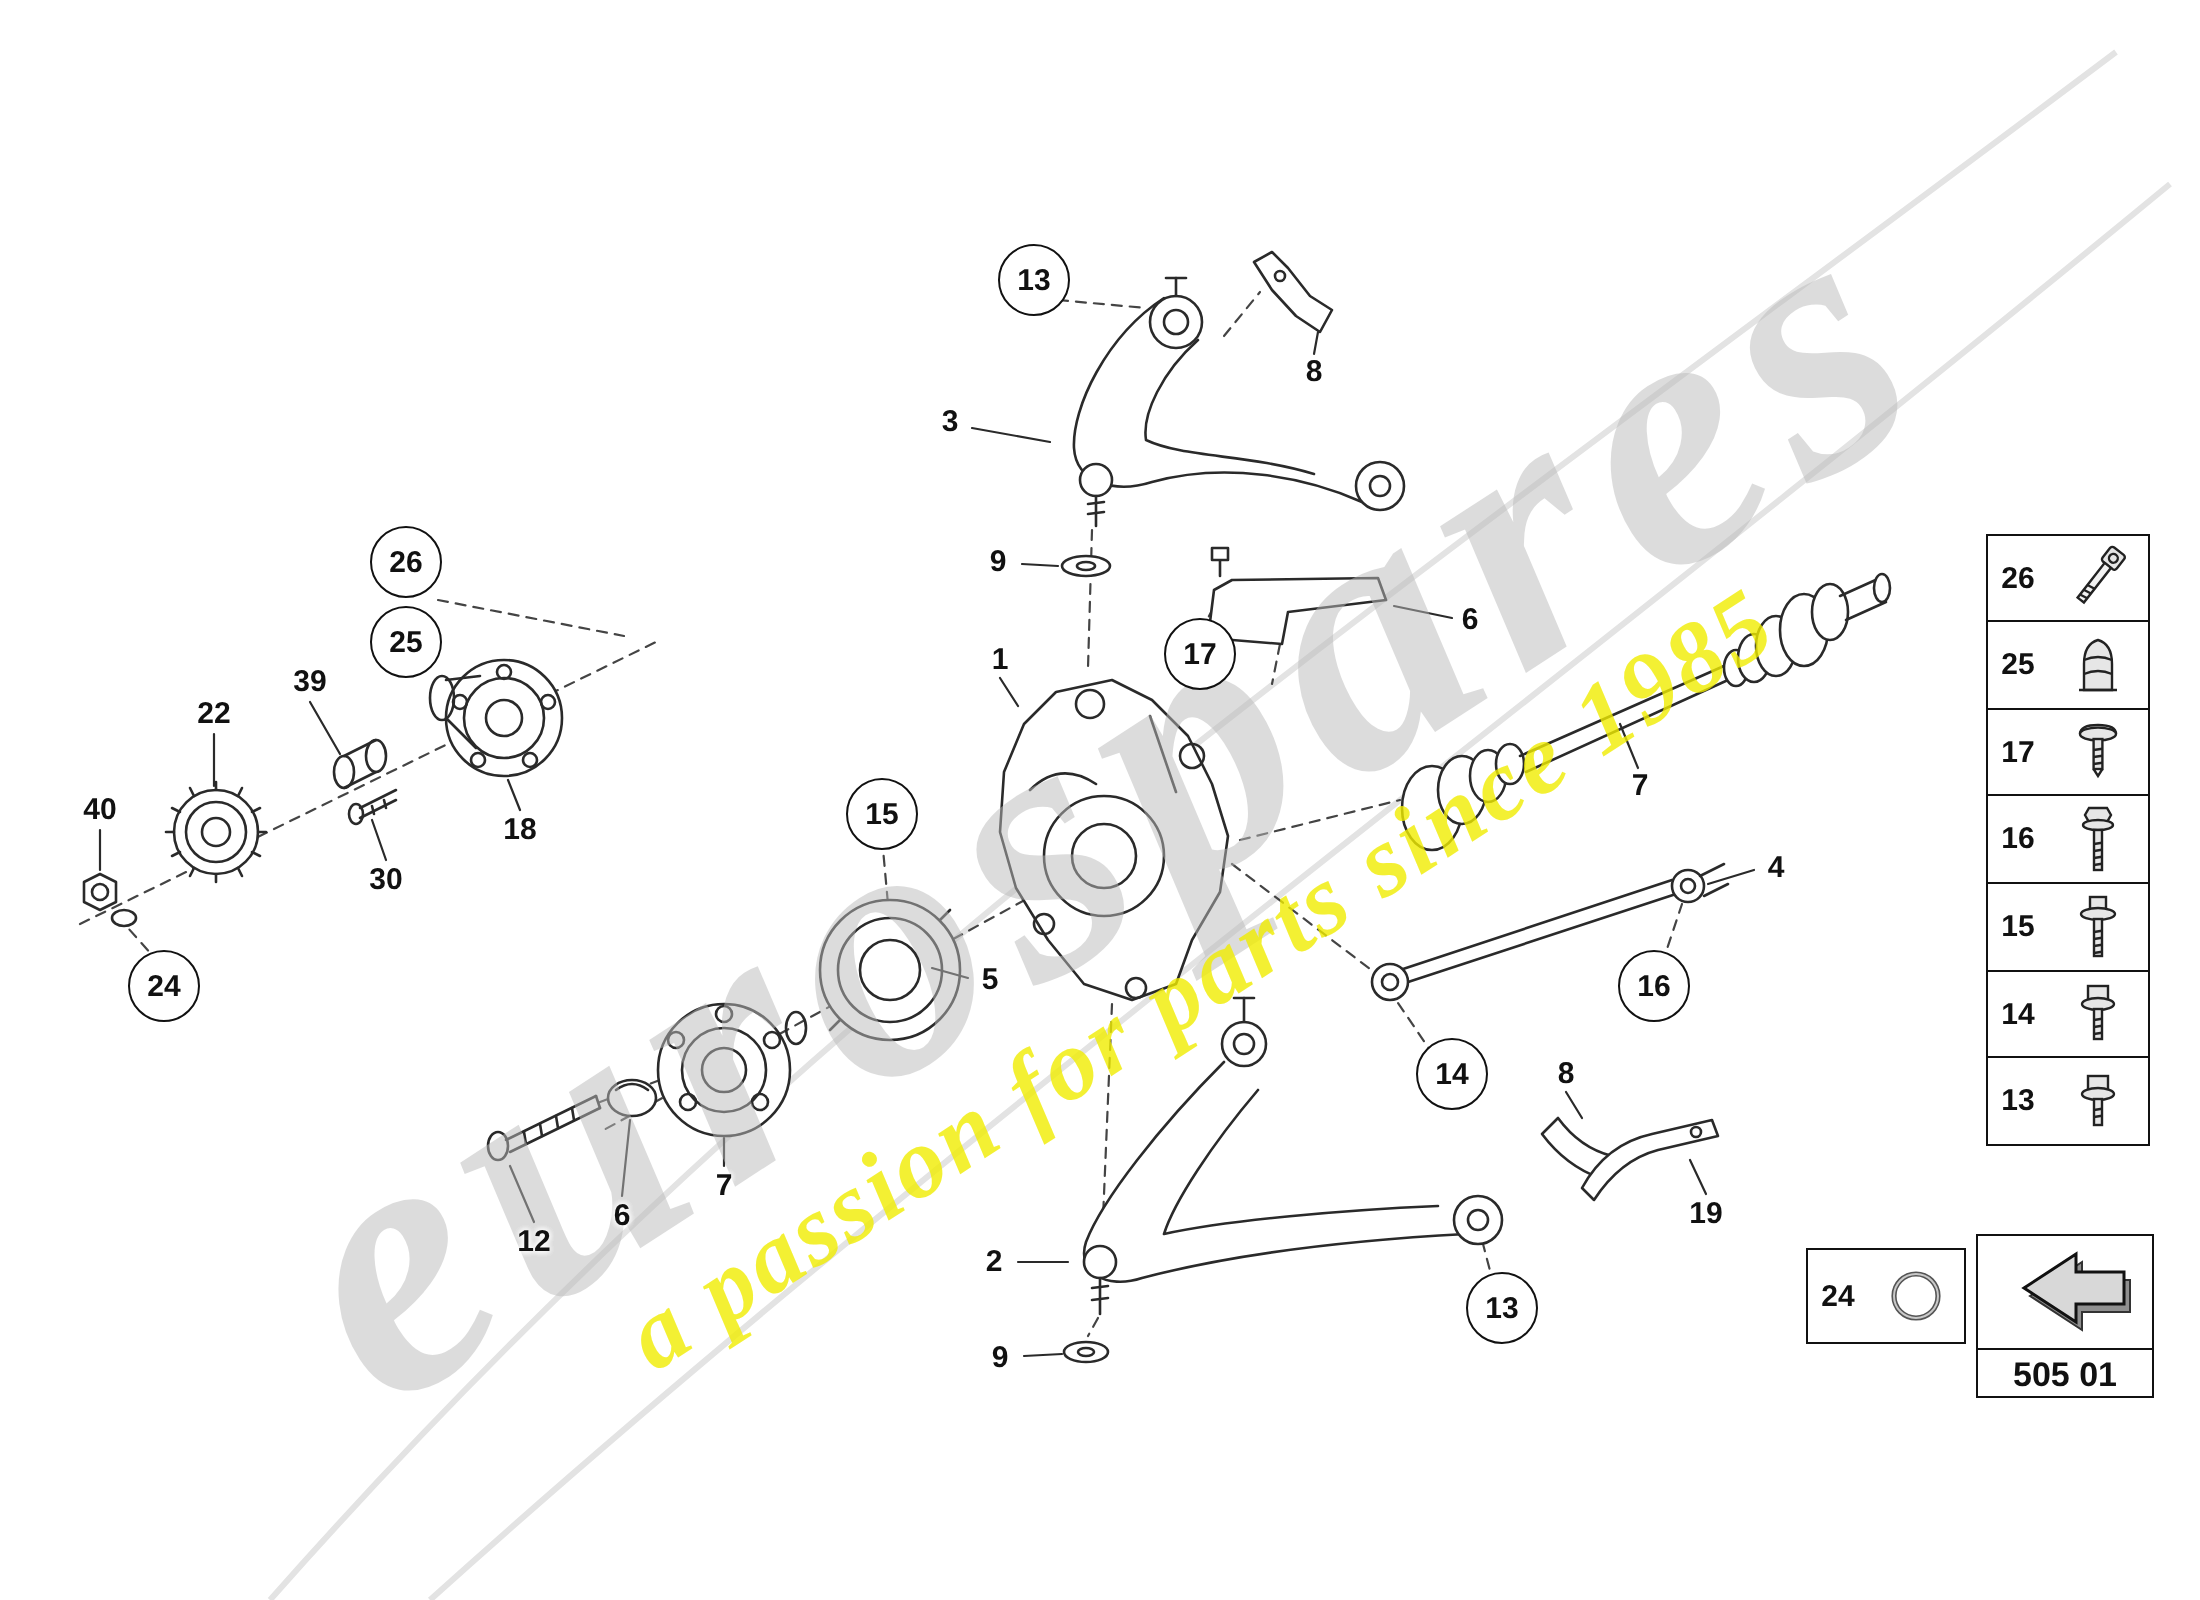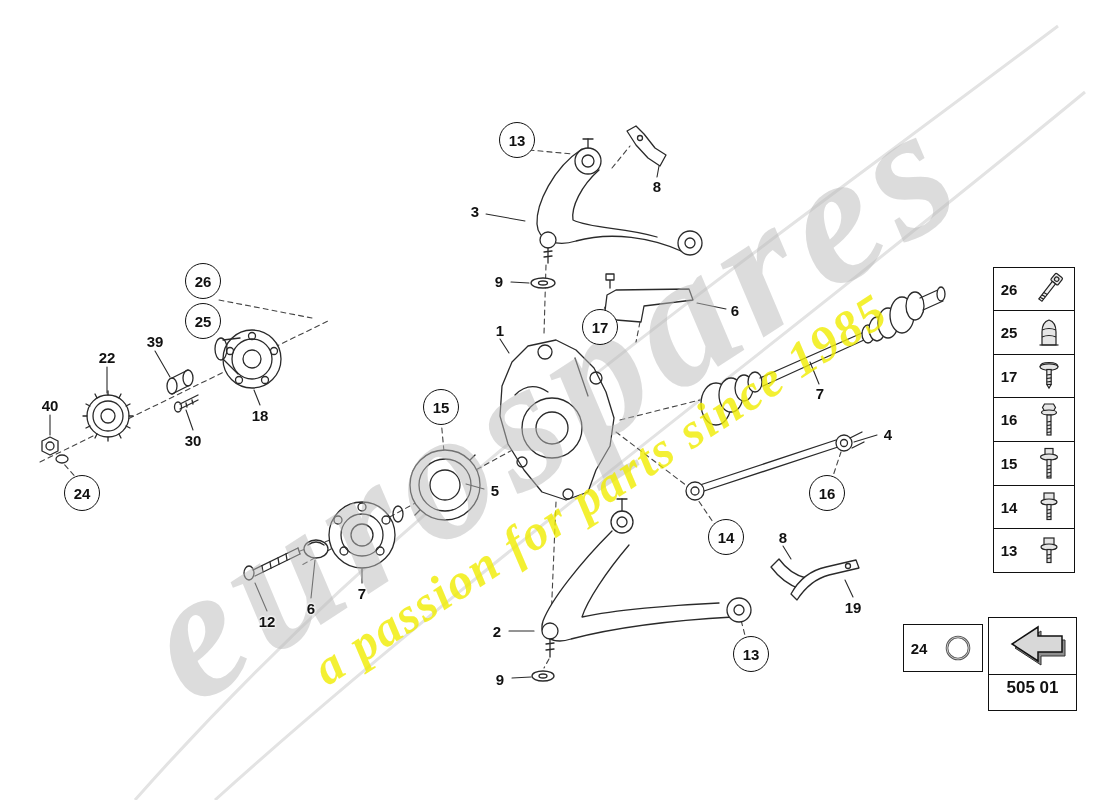--- a/index.html
+++ b/index.html
@@ -26,21 +26,21 @@
            display:flex;align-items:center;box-sizing:border-box;}
   .legend-num{width:30px;text-align:center;font-size:15px;font-weight:bold;color:#111;}
   .legend-icon{flex:1;display:flex;justify-content:center;}
   .legend-icon svg{display:block;}
   #seal-box{position:absolute;left:903px;top:624px;width:80px;height:48px;border:1.4px solid #111;
            background:#fff;display:flex;align-items:center;z-index:6;box-sizing:border-box;}
   #nav-box{position:absolute;left:988px;top:617px;width:89px;z-index:6;}
   .arrow-box{height:58px;border:1.4px solid #111;background:#fff;display:flex;align-items:center;
            justify-content:center;box-sizing:border-box;}
   .code-box{border:1.4px solid #111;border-top:none;background:#fff;text-align:center;
-           font-size:17px;font-weight:bold;color:#111;padding:3px 0 12px;box-sizing:border-box;}
+           font-size:17px;font-weight:bold;color:#111;padding:3px 0 0;box-sizing:border-box;}
 </style>
 </head>
 <body>
 
 <div id="canvas">
 
   <svg id="swoosh-layer" viewBox="0 0 1100 800">
     <path d="M 135 800 C 400 500 680 310 1058 26" fill="none" stroke="#e3e3e3" stroke-width="3"></path>
     <path d="M 215 800 C 470 570 760 360 1085 92" fill="none" stroke="#e3e3e3" stroke-width="3"></path>
   </svg>

